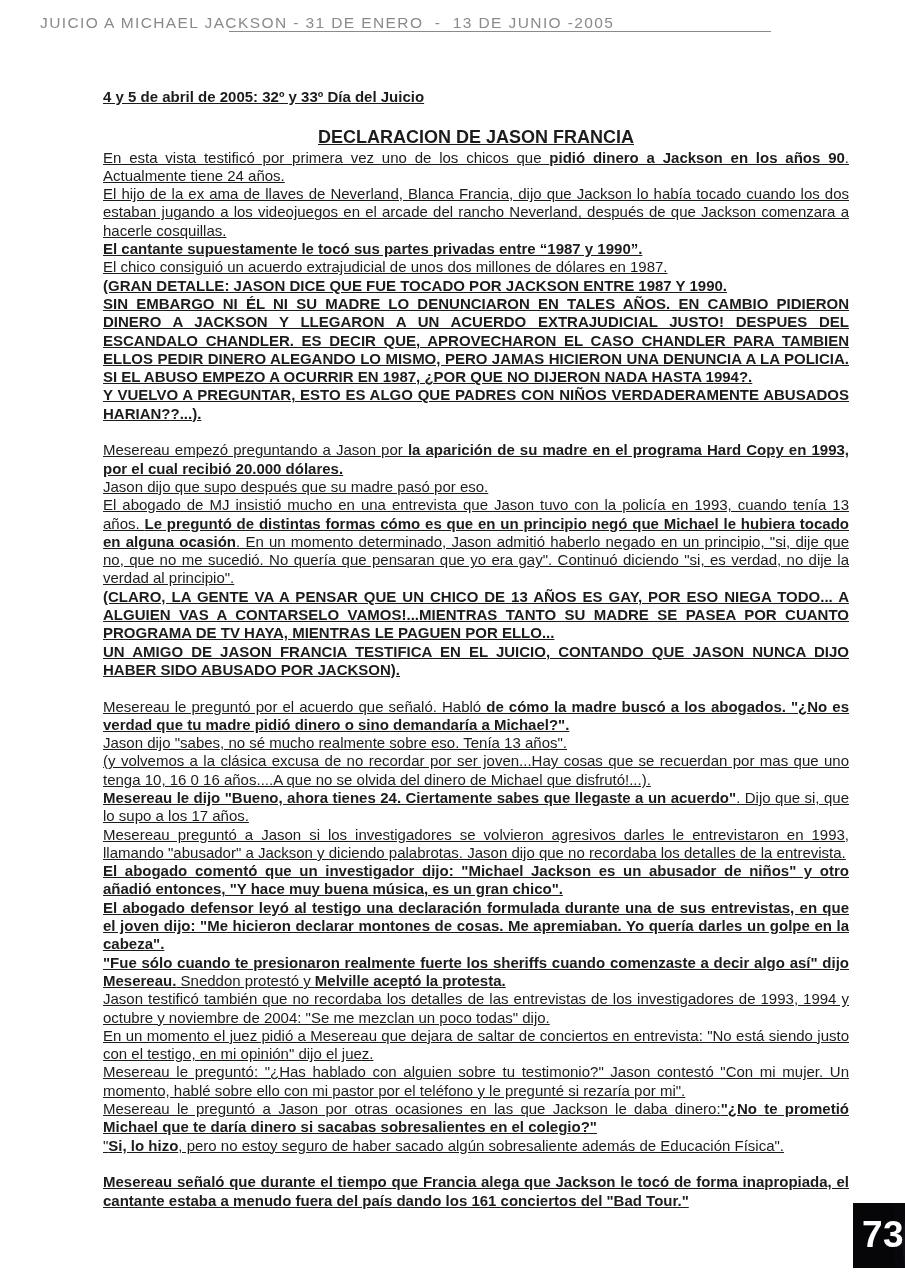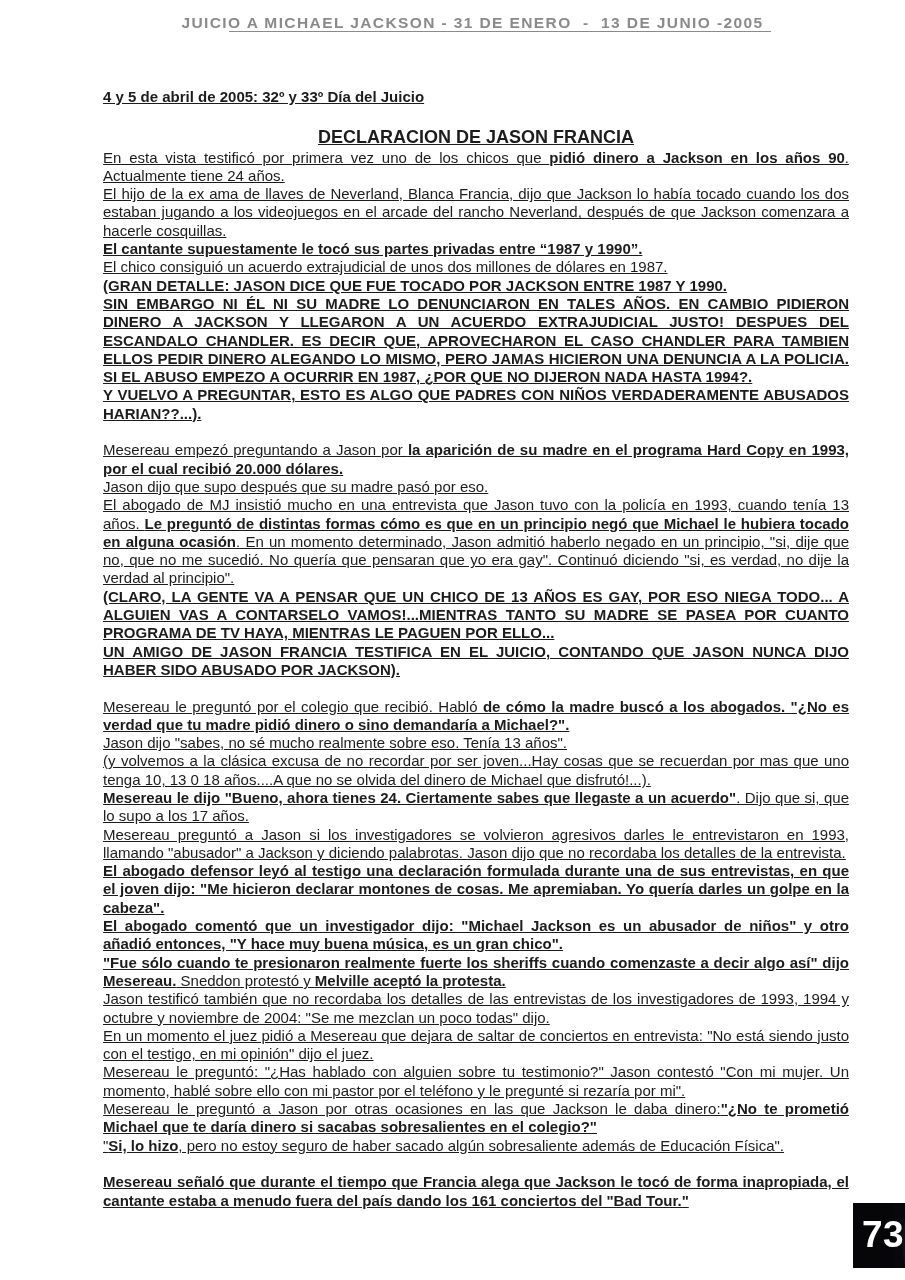--- a/index.html
+++ b/index.html
@@ -10,24 +10,23 @@
     overflow: hidden;
     font-family: "Liberation Sans", "DejaVu Sans", sans-serif;
     color: #1c1c1c;
   }
   .page { position: absolute; inset: 0; background: #ffffff; }
 
   
   .header { position: absolute; top: 14px; left: 0; width: 100%; }
   .header-title {
     display: block;
-    text-align: center;
     margin-left: 40px;
     font-size: 15.5px;
-    font-weight: bold;
+    font-weight: normal;
     letter-spacing: 1.4px;
     color: #8a8a8a;
     white-space: pre;
   }
   .header-rule {
     position: absolute;
     left: 229px; top: 31px;
     width: 542px; height: 1px;
     background: #8a8a8a;
   }
@@ -90,27 +89,27 @@
       <p class="para"><span class="b">(GRAN DETALLE: JASON DICE QUE FUE TOCADO POR JACKSON ENTRE 1987 Y 1990.</span></p>
       <p class="para"><span class="b">SIN EMBARGO NI ÉL NI SU MADRE LO DENUNCIARON EN TALES AÑOS. EN CAMBIO PIDIERON DINERO A JACKSON Y LLEGARON A UN ACUERDO EXTRAJUDICIAL JUSTO! DESPUES DEL ESCANDALO CHANDLER. ES DECIR QUE, APROVECHARON  EL CASO CHANDLER PARA TAMBIEN ELLOS PEDIR DINERO ALEGANDO LO MISMO, PERO JAMAS HICIERON UNA DENUNCIA A LA POLICIA. SI EL ABUSO EMPEZO A OCURRIR EN 1987, ¿POR QUE NO DIJERON NADA HASTA 1994?.</span></p>
       <p class="para"><span class="b">Y VUELVO A PREGUNTAR, ESTO ES ALGO QUE PADRES CON NIÑOS VERDADERAMENTE ABUSADOS HARIAN??...).</span></p>
       <div class="spacer"></div>
       <p class="para"><span>Mesereau empezó preguntando a Jason por </span><span class="b">la aparición de su madre en el programa Hard Copy en 1993, por el cual recibió 20.000 dólares.</span></p>
       <p class="para"><span>Jason dijo que supo después que su madre pasó por eso.</span></p>
       <p class="para"><span>El abogado de MJ insistió mucho en una entrevista que Jason tuvo con la policía en 1993, cuando tenía 13 años. </span><span class="b">Le preguntó de distintas formas cómo es que en un principio negó que Michael le hubiera tocado en alguna ocasión</span><span>. En un momento determinado, Jason admitió haberlo negado en un principio, "si, dije que no, que no me sucedió. No quería que pensaran que yo era gay". Continuó diciendo "si, es verdad, no dije la verdad al principio".</span></p>
       <p class="para"><span class="b">(CLARO, LA GENTE VA A PENSAR QUE UN CHICO DE 13 AÑOS ES GAY, POR ESO NIEGA TODO... A ALGUIEN VAS A CONTARSELO VAMOS!...MIENTRAS TANTO SU MADRE SE PASEA POR CUANTO PROGRAMA DE TV HAYA, MIENTRAS LE PAGUEN POR ELLO...</span></p>
       <p class="para"><span class="b">UN AMIGO DE JASON FRANCIA TESTIFICA EN EL JUICIO, CONTANDO QUE JASON NUNCA DIJO HABER SIDO ABUSADO POR JACKSON).</span></p>
       <div class="spacer"></div>
-      <p class="para"><span>Mesereau le preguntó por el colegio que recibió. Habló </span><span class="b">de cómo la madre buscó a los abogados. "¿No es verdad que tu madre pidió dinero o sino demandaría a Michael?".</span></p>
+      <p class="para"><span>Mesereau le preguntó por el acuerdo que señaló. Habló </span><span class="b">de cómo la madre buscó a los abogados. "¿No es verdad que tu madre pidió dinero o sino demandaría a Michael?".</span></p>
       <p class="para"><span>Jason dijo "sabes, no sé mucho realmente sobre eso. Tenía 13 años".</span></p>
-      <p class="para"><span>(y volvemos a la clásica excusa de no recordar por ser joven...Hay cosas que se recuerdan por mas que uno tenga 10, 13 0 18 años....A que no se olvida del dinero de Michael que disfrutó!...).</span></p>
+      <p class="para"><span>(y volvemos a la clásica excusa de no recordar por ser joven...Hay cosas que se recuerdan por mas que uno tenga 10, 16 0 16 años....A que no se olvida del dinero de Michael que disfrutó!...).</span></p>
       <p class="para"><span class="b">Mesereau le dijo "Bueno, ahora tienes 24. Ciertamente sabes que llegaste a un acuerdo"</span><span>. Dijo que si, que lo supo a los 17 años.</span></p>
       <p class="para"><span>Mesereau preguntó a Jason si los investigadores se volvieron agresivos darles le entrevistaron en 1993, llamando "abusador" a Jackson y diciendo palabrotas. Jason dijo que no recordaba los detalles de la entrevista.</span></p>
+      <p class="para"><span class="b">El abogado comentó que un investigador dijo: "Michael Jackson es un abusador de niños" y otro añadió entonces, "Y hace muy buena música, es un gran chico".</span></p>
       <p class="para"><span class="b">El abogado defensor leyó al testigo una declaración formulada durante una de sus entrevistas, en que el joven dijo: "Me hicieron declarar montones de cosas. Me apremiaban. Yo quería darles un golpe en la cabeza".</span></p>
-      <p class="para"><span class="b">El abogado comentó que un investigador dijo: "Michael Jackson es un abusador de niños" y otro añadió entonces, "Y hace muy buena música, es un gran chico".</span></p>
       <p class="para"><span class="b">"Fue sólo cuando te presionaron realmente fuerte los sheriffs cuando comenzaste a decir algo así" dijo Mesereau.</span><span> Sneddon protestó y </span><span class="b">Melville aceptó la protesta.</span></p>
       <p class="para"><span>Jason testificó también que no recordaba los detalles de las entrevistas de los investigadores de 1993, 1994 y octubre y noviembre de 2004: "Se me mezclan un poco todas" dijo.</span></p>
       <p class="para"><span>En un momento el juez pidió a Mesereau que dejara de saltar de conciertos en entrevista: "No está siendo justo con el testigo, en mi opinión" dijo el juez.</span></p>
       <p class="para"><span>Mesereau le preguntó: "¿Has hablado con alguien sobre tu testimonio?" Jason contestó "Con mi mujer. Un momento, hablé sobre ello con mi pastor por el teléfono y le pregunté si rezaría por mi".</span></p>
       <p class="para"><span>Mesereau le preguntó a Jason por otras ocasiones en las que Jackson le daba dinero:</span><span class="b">"¿No te prometió Michael que te daría dinero si sacabas sobresalientes en el colegio?"</span></p>
       <p class="para"><span> "</span><span class="b">Si, lo hizo</span><span>, pero no estoy seguro de haber sacado algún sobresaliente además de Educación Física".</span></p>
       <div class="spacer"></div>
       <p class="para"><span class="b">Mesereau señaló que durante el tiempo que Francia alega que Jackson le tocó de forma inapropiada, el cantante estaba a menudo fuera del país dando los 161 conciertos del "Bad Tour."</span></p>
     </div>
 

